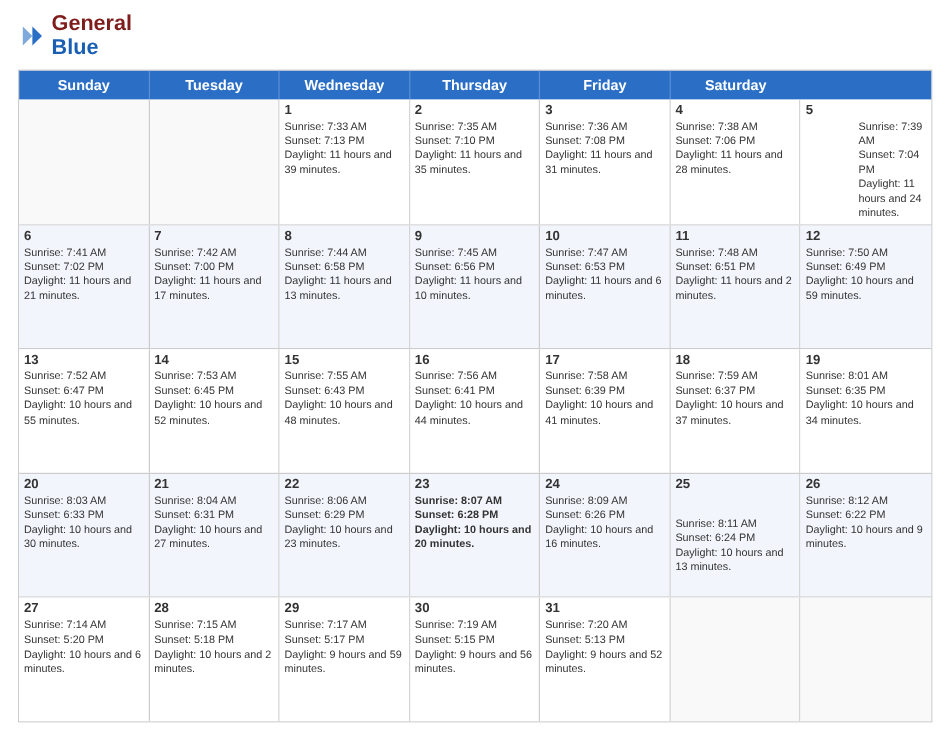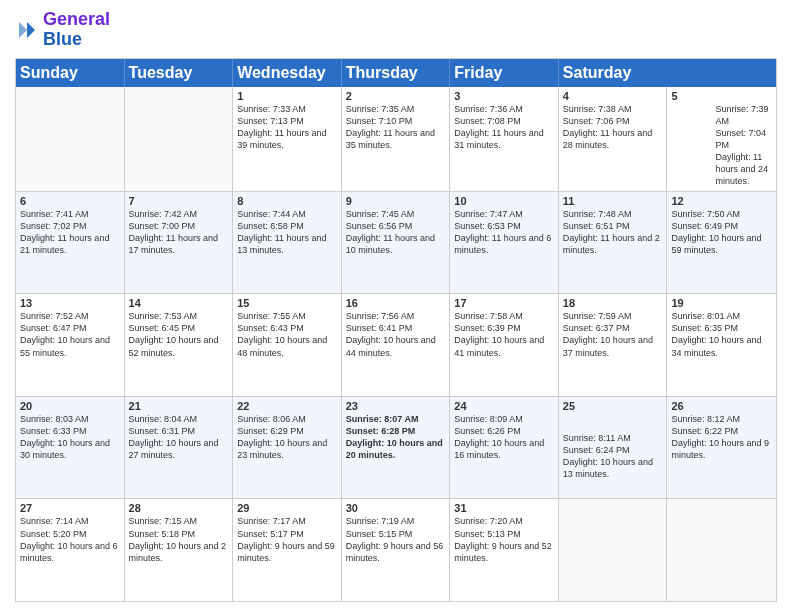--- a/index.html
+++ b/index.html
@@ -26,21 +26,21 @@
     .logo {
       display: flex;
       align-items: center;
       gap: 4px;
     }
     .logo-text {
       font-size: 18px;
       font-weight: bold;
       line-height: 1.1;
     }
-    .logo-text span.general { color: #6d28d9; }
+    .logo-text span.general { color: #7f1d1d; }
     .logo-text span.blue { color: #1a5fb4; }
     .logo-icon {
       width: 24px;
       height: 24px;
     }
     .title-block {
       text-align: right;
     }
     .month-title {
       font-size: 32px;
@@ -57,23 +57,24 @@
       flex-direction: column;
       border: 1px solid #ccc;
     }
     .cal-header {
       display: grid;
       grid-template-columns: repeat(7, 1fr);
       background-color: #2a6fc5;
     }
     .cal-header-cell {
       color: #fff;
-      font-size: 16px;
+      font-size: 12px;
       font-weight: bold;
       padding: 5px 4px;
+      text-align: center;
       border-right: 1px solid #5a8fd5;
     }
     .cal-header-cell:last-child { border-right: none; }
     .cal-body {
       flex: 1;
       display: flex;
       flex-direction: column;
     }
     .cal-row {
       display: grid;

